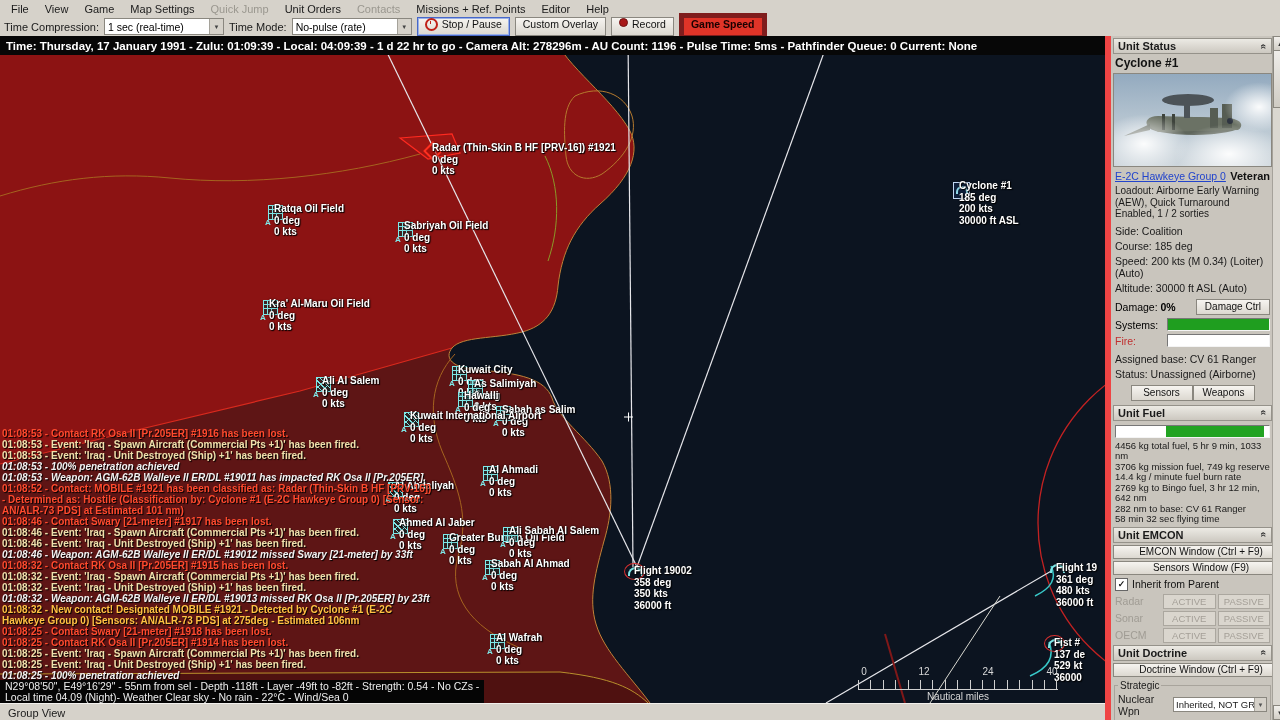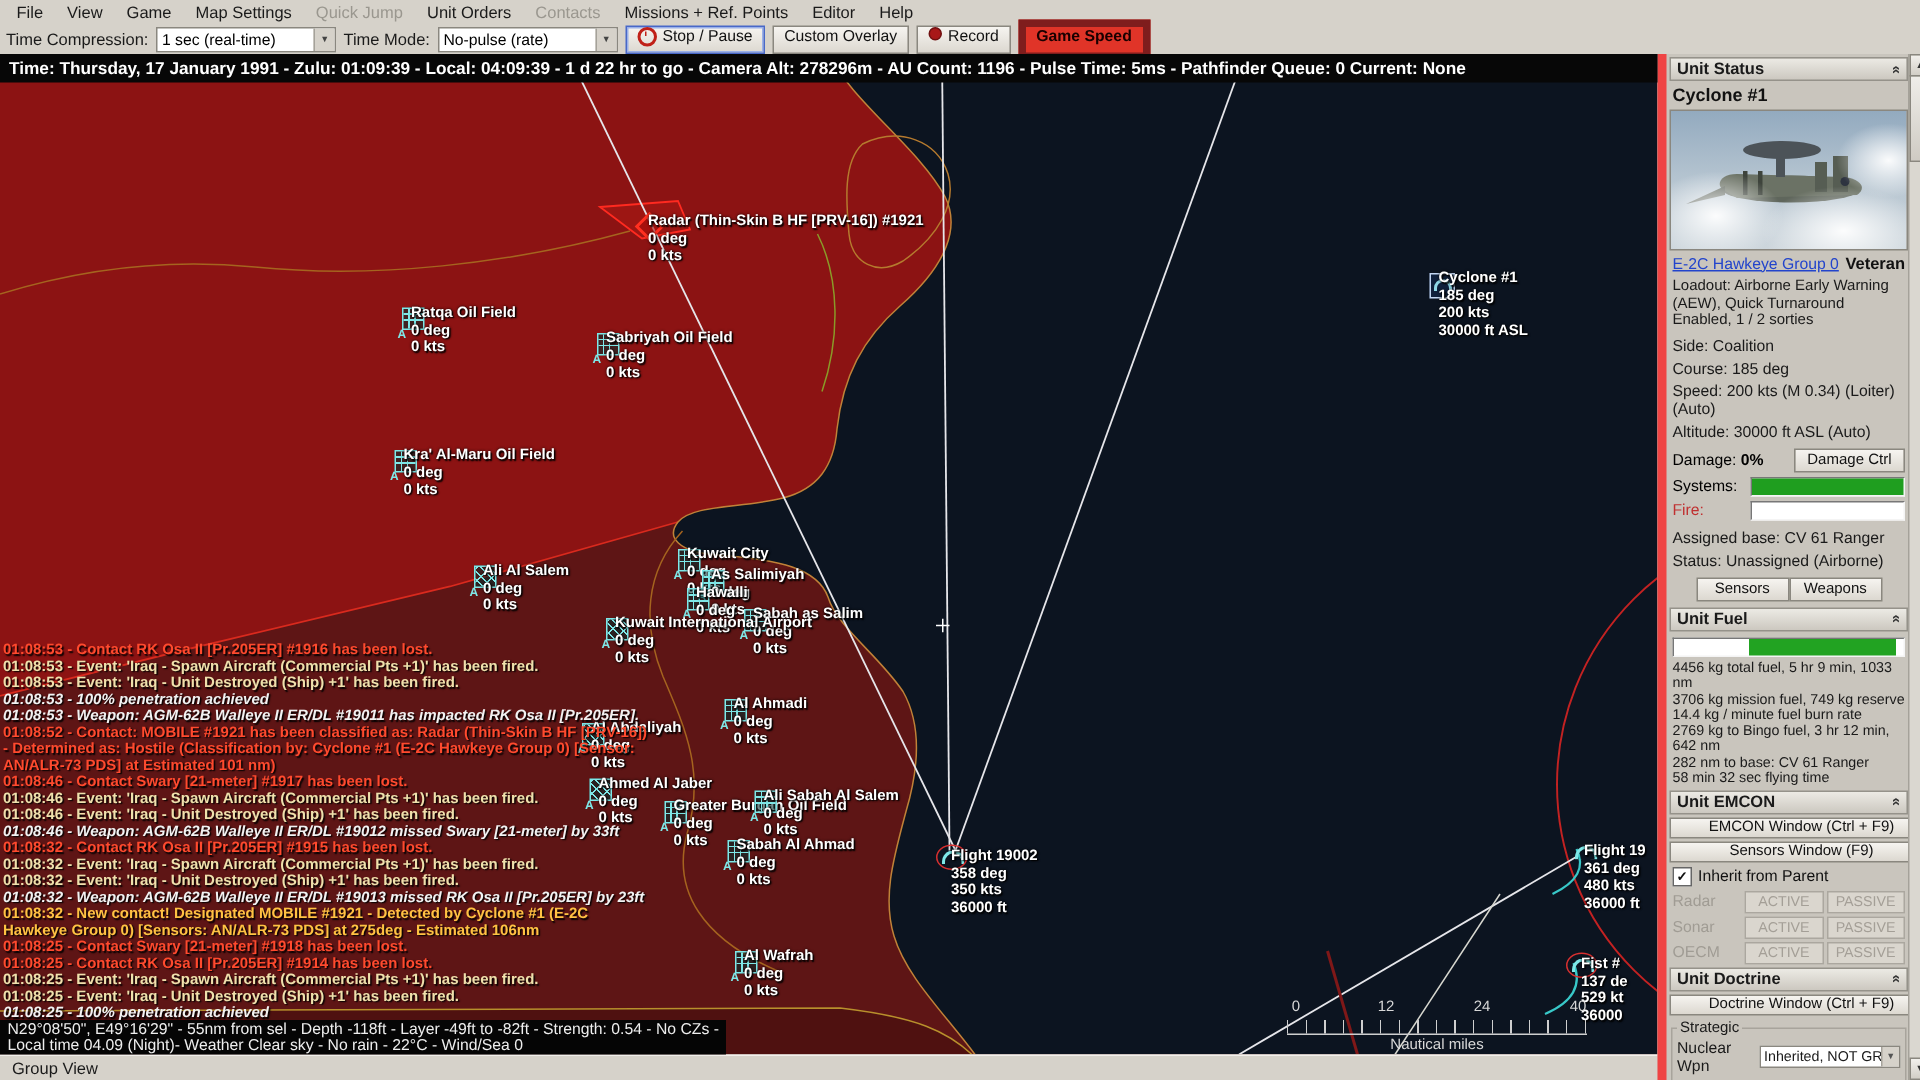--- a/index.html
+++ b/index.html
@@ -62,21 +62,21 @@
   .ptitle{font-size:12px;font-weight:bold;padding:2px;color:#111}
   .pimg{height:92px;margin:1px 0;border:1px solid #8a877f;background:linear-gradient(#93aabf 0%,#b9c7d2 55%,#cdd6dc 100%);position:relative;overflow:hidden}
   .cloud{position:absolute;border-radius:50%;background:radial-gradient(rgba(255,255,255,.95),rgba(255,255,255,0) 70%)}
   .plinkrow{display:flex;justify-content:space-between;align-items:center;padding:0 2px;height:15px}
   .plinkrow a{color:#2244cc;text-decoration:underline;font-size:10.5px}
   .plinkrow b{font-size:11px;color:#111}
   .ploadout{font-size:10px;line-height:11.5px;padding:2px;color:#1a1a1a}
   .pline{font-size:10.5px;padding:3px 2px 0;color:#1a1a1a}
   .prow{display:flex;justify-content:space-between;align-items:center;margin:5px 2px 2px;font-size:10.5px}
   .pbtn{background:linear-gradient(#f6f4f0,#dcd8d0);border:1px solid #8a877f;font-size:10px;height:16px;padding:0 8px;color:#111}
-  .pbar-row{display:flex;align-items:center;margin:3px 2px;font-size:10.5px}
+  .pbar-row{display:flex;align-items:flex-end;margin:3px 2px;font-size:10.5px}
   .pbar-row .lbl{width:52px}
   .firelbl{color:#c03030}
   .bar{flex:1;height:11px;background:#fff;border:1px solid;border-color:#777 #f4f4f4 #f4f4f4 #777;position:relative}
   .bar.sys>span{position:absolute;inset:0;background:#1f9e1f}
   .pbtnrow{display:flex;justify-content:center;margin:5px 2px 4px}
   .pbtnrow .pbtn{width:62px}
   .fuelbar{height:11px;margin:4px 2px 3px;background:#fff;border:1px solid;border-color:#777 #f4f4f4 #f4f4f4 #777;position:relative}
   .fuelbar>span{position:absolute;top:0;bottom:0;left:33%;width:64%;background:#22a322}
   .fline{font-size:9.5px;line-height:10.5px;padding-left:2px;color:#1a1a1a}
   .wide{display:block;width:176px;margin:2px auto;background:linear-gradient(#f6f4f0,#dcd8d0);border:1px solid #8a877f;font-size:10px;height:14px;padding:0;color:#111}

